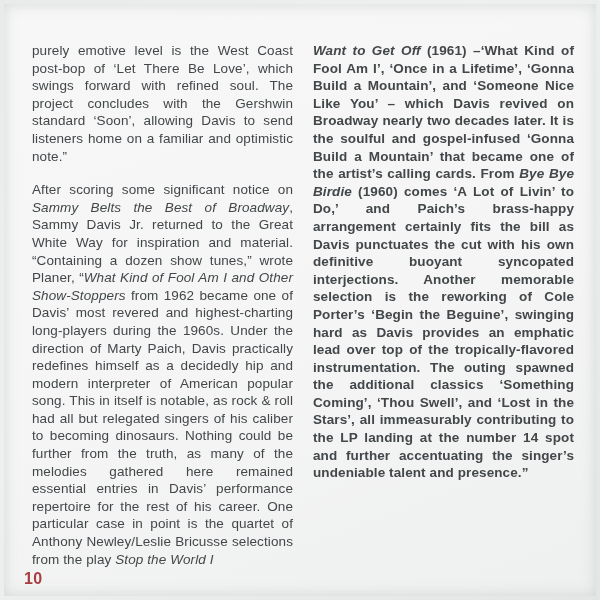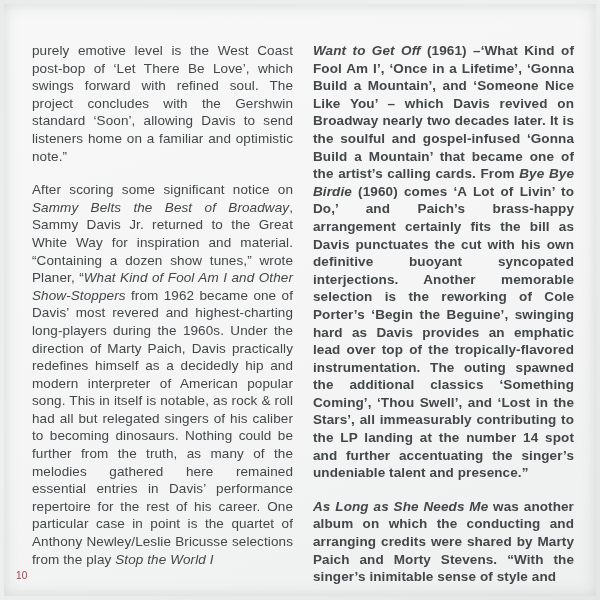--- a/index.html
+++ b/index.html
@@ -28,34 +28,33 @@
     color: #43474a;
     font-size: 13.5px;
     line-height: 17.6px;
     text-align: justify;
     letter-spacing: 0.1px;
   }
   .para { margin-bottom: 16px; }
   .italic { font-style: italic; }
   .page-number {
     position: absolute;
-    left: 12px; top: 566px;
-    font-size: 10px;
-    font-weight: normal;
+    left: 20px; top: 566px;
+    font-size: 16px;
+    font-weight: bold;
     letter-spacing: 0.3px;
   }
 </style>
 </head>
 <body>
 
 <div class="page">
   <div class="content">
     <div class="column" style="color: rgb(67, 71, 74);">
         <p class="para"><span>purely emotive level is the West Coast post-bop of ‘Let There Be Love’, which swings forward with refined soul. The project concludes with the Gershwin standard ‘Soon’, allowing Davis to send listeners home on a familiar and optimistic note.”</span></p>
         <p class="para"><span>After scoring some significant notice on </span><span class="italic">Sammy Belts the Best of Broadway</span><span>, Sammy Davis Jr. returned to the Great White Way for inspiration and material. “Containing a dozen show tunes,” wrote Planer, “</span><span class="italic">What Kind of Fool Am I and Other Show-Stoppers</span><span> from 1962 became one of Davis’ most revered and highest-charting long-players during the 1960s. Under the direction of Marty Paich, Davis practically redefines himself as a decidedly hip and modern interpreter of American popular song. This in itself is notable, as rock &amp; roll had all but relegated singers of his caliber to becoming dinosaurs. Nothing could be further from the truth, as many of the melodies gathered here remained essential entries in Davis’ performance repertoire for the rest of his career. One particular case in point is the quartet of Anthony Newley/Leslie Bricusse selections from the play </span><span class="italic">Stop the World I</span></p>
       </div>
     <div class="column" style="color: rgb(67, 71, 74); font-weight: bold;">
         <p class="para"><span class="italic">Want to Get Off</span><span> (1961) –‘What Kind of Fool Am I’, ‘Once in a Lifetime’, ‘Gonna Build a Mountain’, and ‘Someone Nice Like You’ – which Davis revived on Broadway nearly two decades later. It is the soulful and gospel-infused ‘Gonna Build a Mountain’ that became one of the artist’s calling cards. From </span><span class="italic">Bye Bye Birdie</span><span> (1960) comes ‘A Lot of Livin’ to Do,’ and Paich’s brass-happy arrangement certainly fits the bill as Davis punctuates the cut with his own definitive buoyant syncopated interjections. Another memorable selection is the reworking of Cole Porter’s ‘Begin the Beguine’, swinging hard as Davis provides an emphatic lead over top of the tropically-flavored instrumentation. The outing spawned the additional classics ‘Something Coming’, ‘Thou Swell’, and ‘Lost in the Stars’, all immeasurably contributing to the LP landing at the number 14 spot and further accentuating the singer’s undeniable talent and presence.”</span></p>
-        <p class="para"><span class="italic">As Long as She Needs Me</span><span> was another album on which the conducting and arranging credits were shared by Marty Paich and Morty Stevens. “With the singer’s inimitable sense of style and</span></p>
       </div>
   </div>
   <div class="page-number" style="color: rgb(168, 61, 66);">10</div>
 </div>
 
 </body></html>

